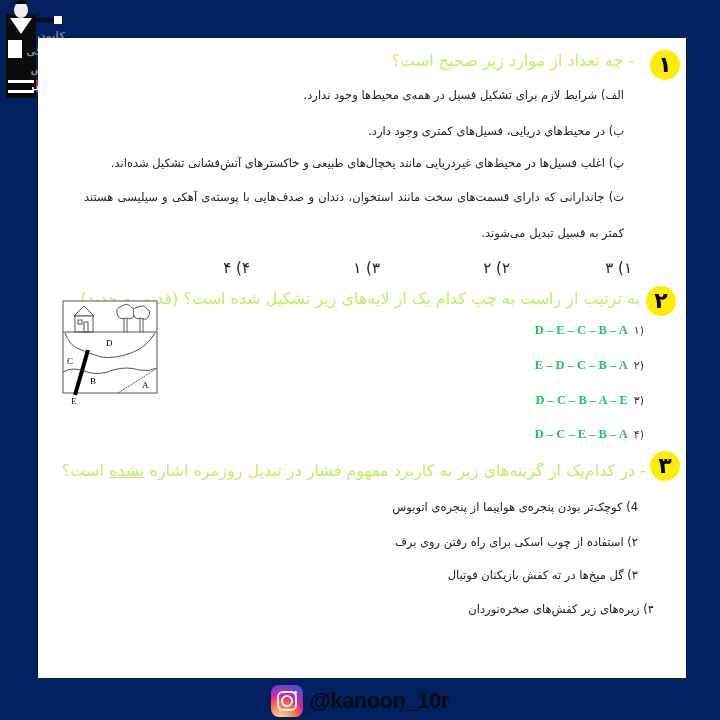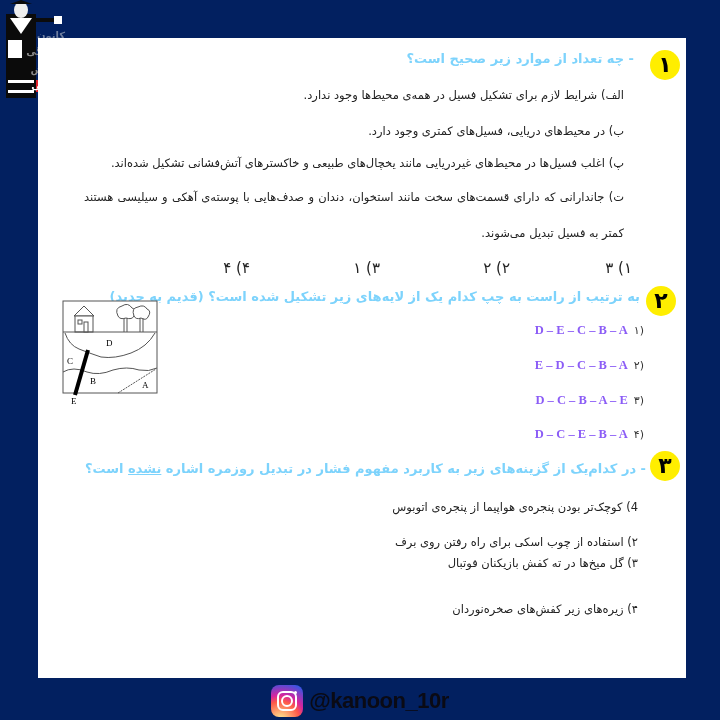--- a/index.html
+++ b/index.html
@@ -24,25 +24,25 @@
   .logo-text.l2 { top:46px; color:#8a8a8a; }
   .logo-text.l3 { top:64px; color:#8a8a8a; }
   .logo-text.l4 { top:80px; background:#e0202a; color:#fff; padding:0 1px; }
 
   .rtl { direction:rtl; position:absolute; }
   .badge {
     position:absolute; width:30px; height:30px; border-radius:50%;
     background:#ffee00; color:#000; font-weight:bold; font-size:22px;
     text-align:center; line-height:30px; font-family:"DejaVu Sans", sans-serif;
   }
-  .q-title { font-weight:bold; font-size:13px; color:#7dd3fc; white-space:nowrap; }
+  .q-title { font-weight:normal; font-size:16px; color:#bef264; white-space:nowrap; }
   .line { font-size:11.5px; color:#222; white-space:nowrap; }
   .just { text-align:justify; text-align-last:justify; }
   .opt-row { font-size:15px; color:#222; }
-  .ans { font-weight:bold; font-size:12.5px; font-family:"Liberation Serif", serif; color:#8b5cf6; white-space:nowrap; direction:ltr; unicode-bidi:isolate; }
+  .ans { font-weight:bold; font-size:12.5px; font-family:"Liberation Serif", serif; color:#22c55e; white-space:nowrap; direction:ltr; unicode-bidi:isolate; }
   .ans-num { font-size:11px; color:#333; }
   u { text-decoration:underline; }
   .footer {
     position:absolute; left:0; top:684px; width:720px; height:34px;
     display:flex; justify-content:center; align-items:center; gap:6px;
   }
   .ig {
     width:32px; height:32px; border-radius:8px;
     background:radial-gradient(circle at 30% 110%, #fdf497 0%, #fd5949 45%, #d6249f 60%, #285AEB 95%);
     position:relative;
@@ -138,22 +138,22 @@
   <span class="ans">D – C – E – B – A</span>
 </div>
 
 <div class="badge" style="left:650px; top:451px;">۳</div>
 <div class="rtl q-title" style="right:74px; top:461px;">
   <span>- در کدام‌یک از گزینه‌های زیر به کاربرد مفهوم فشار در تبدیل روزمره اشاره </span><u>نشده</u><span> است؟</span>
 </div>
 
 <div class="rtl line" style="right:82px; top:500px;">4) کوچک‌تر بودن پنجره‌ی هواپیما از پنجره‌ی اتوبوس</div>
 <div class="rtl line" style="right:82px; top:535px;">۲) استفاده از چوب اسکی برای راه رفتن روی برف</div>
-<div class="rtl line" style="right:82px; top:556px;">۳) گل میخ‌ها در ته کفش بازیکنان فوتبال</div>
-<div class="rtl line" style="right:82px; top:602px;margin-left:48px;">۴) زیره‌های زیر کفش‌های صخره‌نوردان</div>
+<div class="rtl line" style="right:82px; top:568px;">۳) گل میخ‌ها در ته کفش بازیکنان فوتبال</div>
+<div class="rtl line" style="right:66px; top:602px;margin-left:48px;">۴) زیره‌های زیر کفش‌های صخره‌نوردان</div>
 
 <div class="footer">
   <div class="ig">
     <div class="sq"></div>
       <div class="cir"></div>
       <div class="dot"></div>
   </div>
   <span class="handle">@kanoon_10r</span>
 </div>
 

